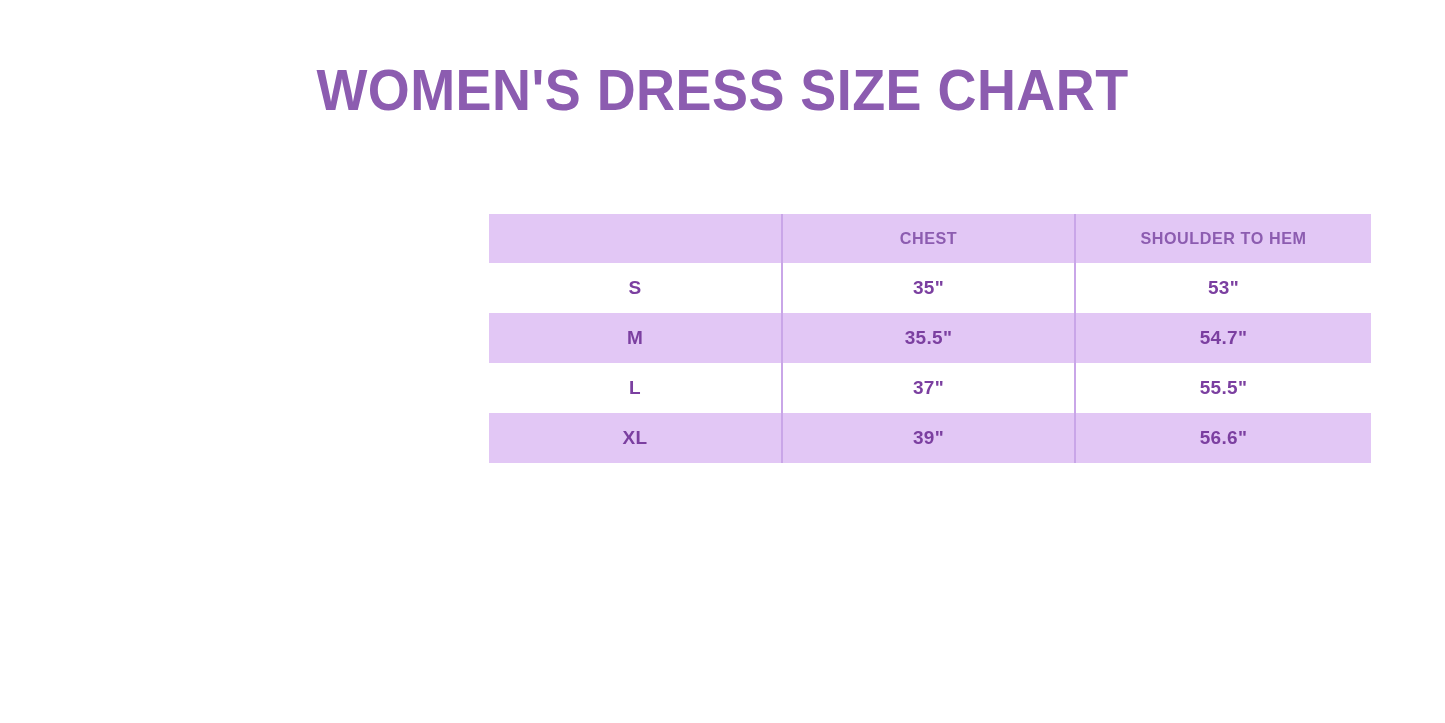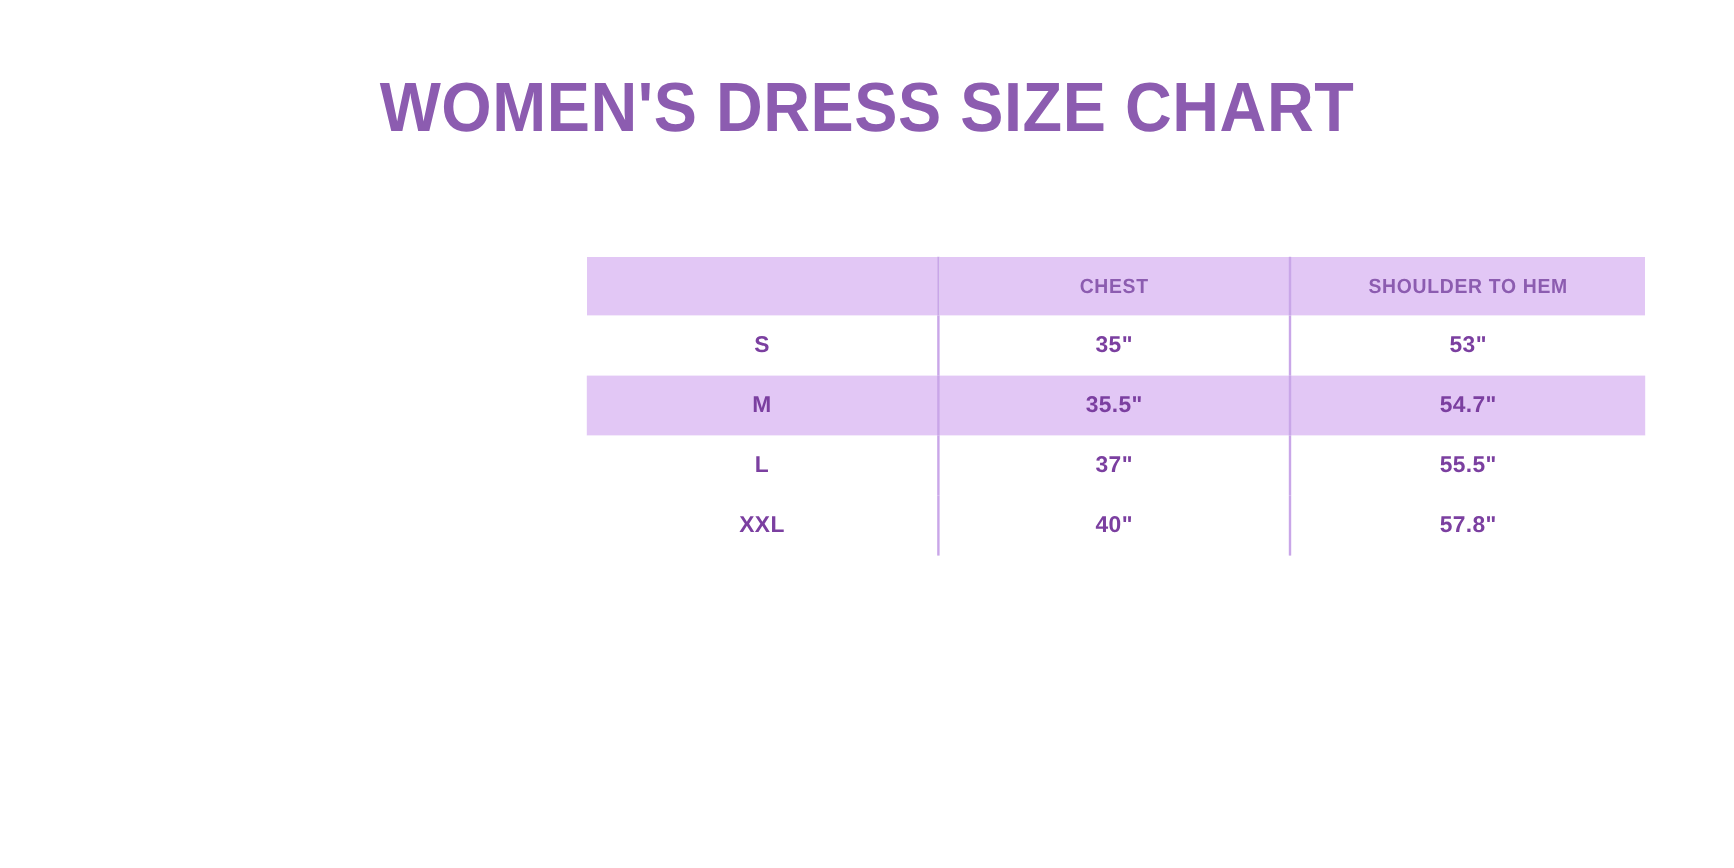--- a/index.html
+++ b/index.html
@@ -129,22 +129,22 @@
           <tr class="shaded">
             <td>M</td>
             <td class="sep">35.5"</td>
             <td class="sep">54.7"</td>
           </tr>
           <tr class="plain">
             <td>L</td>
             <td class="sep">37"</td>
             <td class="sep">55.5"</td>
           </tr>
-          <tr class="plain">
-            <td>XXL</td>
-            <td class="sep">40"</td>
-            <td class="sep">57.8"</td>
+          <tr class="shaded">
+            <td>XL</td>
+            <td class="sep">39"</td>
+            <td class="sep">56.6"</td>
           </tr>
         </tbody>
     </table>
   </div>
 
 </div>
 
 </body></html>

